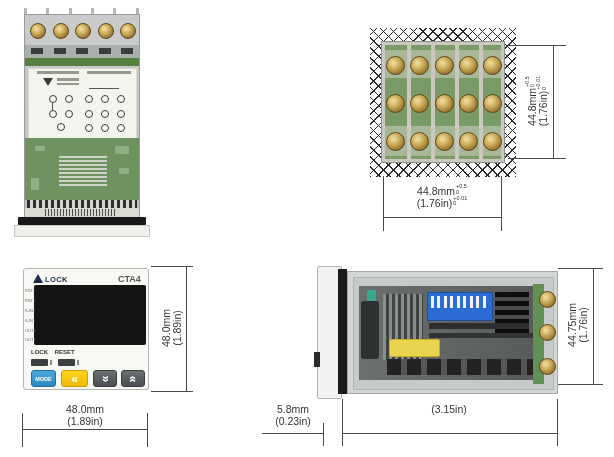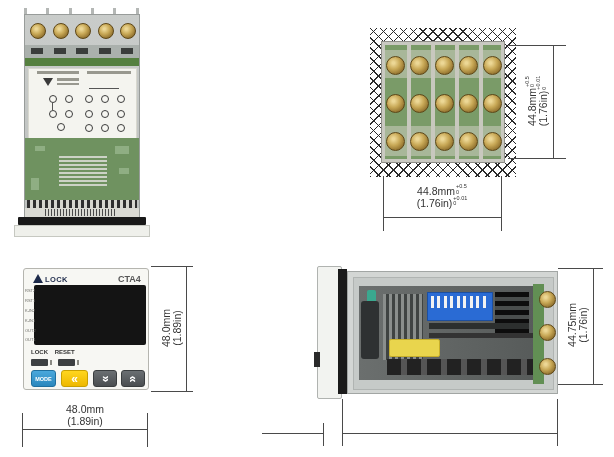--- a/index.html
+++ b/index.html
@@ -246,19 +246,30 @@
         <span>44.75mm</span>
       </div>
     <div class="dl">
         <span>(1.76in)</span>
       </div>
   </div>
 
   <div class="lh" style="left:262px;top:433px;width:61px;"></div>
   <div class="lv" style="left:323px;top:423px;height:23px;"></div>
   <div class="lv" style="left:342px;top:399px;height:47px;"></div>
+  <div class="dimtext" style="left:258px;top:404px;width:70px;">
+    <div class="dl">
+        <span>5.8mm</span>
+      </div>
+    <div class="dl">
+        <span>(0.23in)</span>
+      </div>
+  </div>
 
   <div class="lh" style="left:342px;top:433px;width:215px;"></div>
   <div class="lv" style="left:557px;top:399px;height:47px;"></div>
   <div class="dimtext" style="left:399px;top:404px;width:100px;">
+    <div class="dl">
+        <span>(3.15in)</span>
+      </div>
   </div>
 
 </div>
 
 </body></html>

